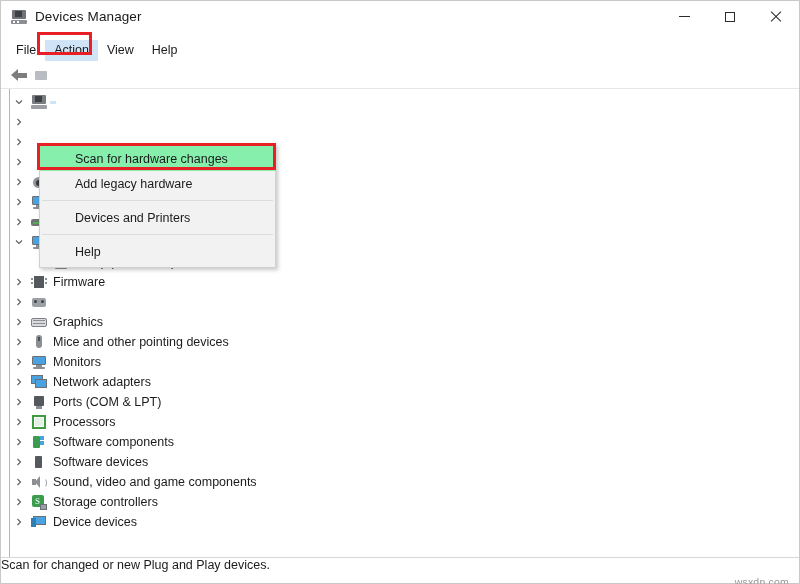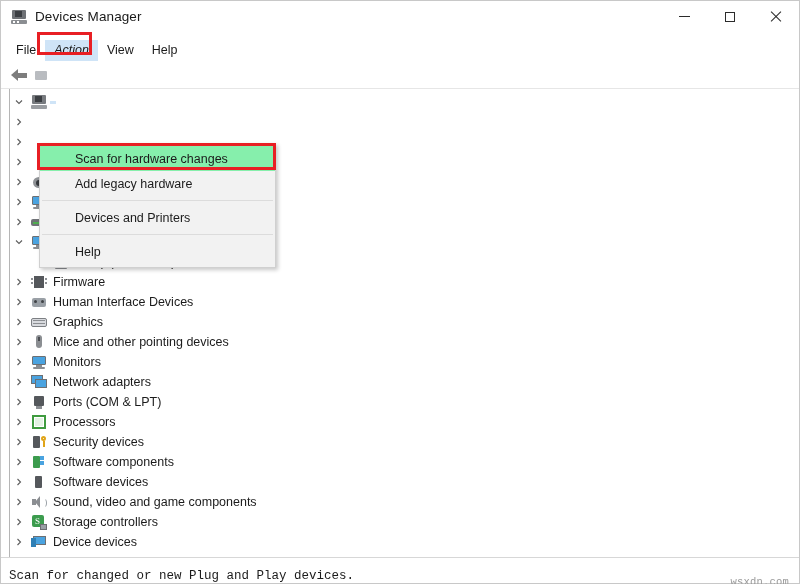--- a/index.html
+++ b/index.html
@@ -70,21 +70,20 @@
     margin-top:8px;
   }
   .menu-item{
     font-size:12.5px;color:#1b1b1b;
     padding:3px 9px 4px 9px;
     white-space:nowrap;
     position:relative;
   }
   .menu-item.open{
     background:#cfe4f7;
-    font-style:italic;
   }
   .redbox-action{
     position:absolute;left:36px;top:31px;width:55px;height:23px;
     border:3px solid #e81f24;box-sizing:border-box;
     pointer-events:none;
     z-index:40;
   }
 
   
   .toolbar{
@@ -164,25 +163,23 @@
   .redbox-menu{
     position:absolute;left:36px;top:54px;width:239px;height:27px;
     border:3px solid #e81f24;box-sizing:border-box;
     z-index:35;pointer-events:none;
   }
 
   
   .statusbar{
     height:25px;min-height:25px;
     border-top:1px solid #d7d7d7;
-    display:flex;align-items:flex-end;
-    padding-left:8px;
+    display:flex;align-items:flex-start;
     background:#ffffff;
     position:relative;
-    font-family:Liberation Mono, monospace;
   }
   .status-text{font-size:12.5px;color:#1b1b1b;}
   .watermark{
     position:absolute;right:10px;top:6px;
     font-size:10.5px;color:#9a9a9a;letter-spacing:0.2px;margin-top:12px;
   }
 
   
   .ic{position:relative;width:16px;height:16px;}
   .mon-screen{position:absolute;left:1px;top:2px;width:14px;height:9px;background:#4aa3e0;border:1px solid #6d6f72;box-sizing:border-box;border-radius:1px;}
@@ -419,21 +416,20 @@
               <path d="M2.5 1 L5.5 4 L2.5 7" fill="none" stroke="#5d5d5d" stroke-width="1.1"></path>
             </svg>
         </div>
         <div class="icon-wrap">
           <div class="ic">
             <div class="hid-body"></div>
             <div class="hid-dot" style="left:3px;"></div>
             <div class="hid-dot" style="left:10px;"></div>
           </div>
         </div>
-        <div class="label">Human Interface Devices</div>
       </div>
 
       <div class="row">
         <div class="chev">
           <svg width="8" height="8" viewBox="0 0 8 8">
               <path d="M2.5 1 L5.5 4 L2.5 7" fill="none" stroke="#5d5d5d" stroke-width="1.1"></path>
             </svg>
         </div>
         <div class="icon-wrap">
           <div class="ic">
@@ -515,35 +511,20 @@
         </div>
         <div class="icon-wrap">
           <div class="ic">
               <div class="cpu-out"></div>
               <div class="cpu-in"></div>
             </div>
         </div>
         <div class="label">Processors</div>
       </div>
 
-      <div class="row">
-        <div class="chev">
-          <svg width="8" height="8" viewBox="0 0 8 8">
-              <path d="M2.5 1 L5.5 4 L2.5 7" fill="none" stroke="#5d5d5d" stroke-width="1.1"></path>
-            </svg>
-        </div>
-        <div class="icon-wrap">
-          <div class="ic">
-              <div class="sec-body"></div>
-              <div class="sec-key"></div>
-              <div class="sec-key2"></div>
-            </div>
-        </div>
-        <div class="label">Security devices</div>
-      </div>
 
       <div class="row">
         <div class="chev">
           <svg width="8" height="8" viewBox="0 0 8 8">
               <path d="M2.5 1 L5.5 4 L2.5 7" fill="none" stroke="#5d5d5d" stroke-width="1.1"></path>
             </svg>
         </div>
         <div class="icon-wrap">
           <div class="ic">
             <div class="sw-body"></div>

